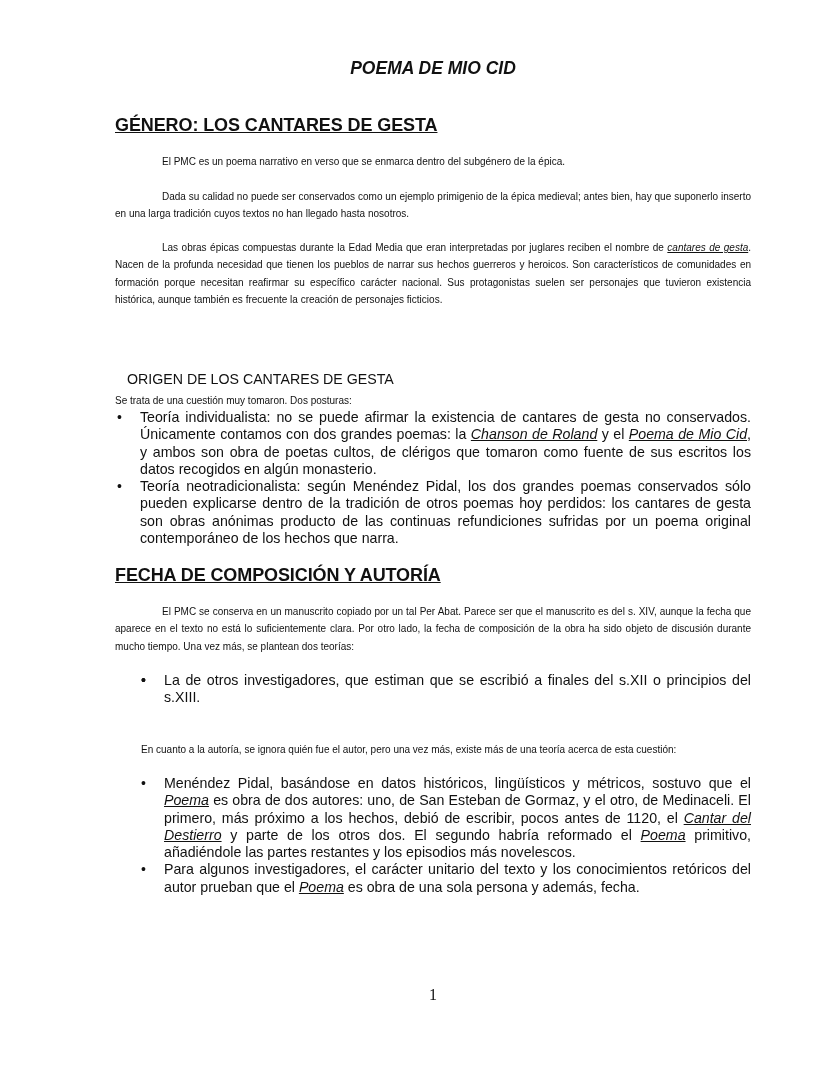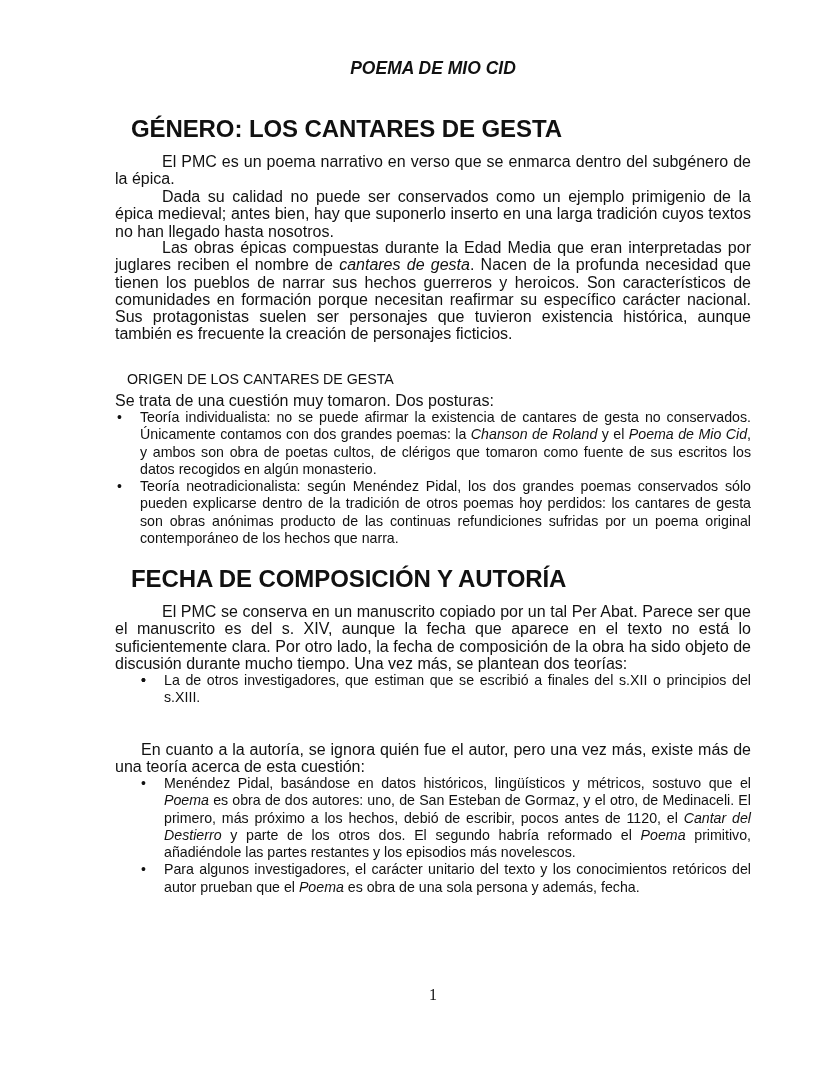--- a/index.html
+++ b/index.html
@@ -6,46 +6,47 @@
     body {
       width: 828px; height: 1071px; position: relative; overflow: hidden;
       font-family: "Liberation Sans", sans-serif; color: #111;
     }
     .page { position: absolute; left: 115px; top: 0; width: 636px; }
     .doc-title {
       position: absolute; left: 0; top: 58px; width: 636px; text-align: center;
       font-size: 17.5px; font-weight: bold; font-style: italic; margin: 0;
     }
     h2 {
-      position: absolute; left: 16px; margin: 0; font-size: 24px; font-weight: bold;
+      position: absolute; left: 0; margin: 0; font-size: 18px; font-weight: bold;
       letter-spacing: -0.1px;
+      text-decoration: underline;
     }
     .p {
       position: absolute; left: 0; width: 636px; margin: 0;
-      font-size: 16px; line-height: 17.3px; text-align: justify;
+      font-size: 10px; line-height: 17.3px; text-align: justify;
     }
     .p.indent { text-indent: 47px; }
     .p.indent-small { text-indent: 26px; }
     .subhead { position: absolute; left: 0; margin: 12px; font-size: 14.2px; }
     ul { position: absolute; margin: 0; padding: 0; list-style: none; }
     li {
       position: relative; font-size: 14.2px; line-height: 17.3px; text-align: justify;
     }
     li .bullet { position: absolute; top: 0; font-size: 14px; }
     .list1 { left: 0; width: 636px; }
     .list1 li { padding-left: 25px; }
     .list1 li .bullet { left: 2px; }
     .list2 { left: 24px; width: 612px; }
     .list2 li { padding-left: 25px; }
     .list2 li .bullet { left: 2px; }
     .page-num {
       position: absolute; left: 0; top: 986px; width: 636px; text-align: center;
       font-family: "Liberation Serif", serif; font-size: 16px;
     }
-    i { font-style: italic; }
+    i { font-style: italic; text-decoration: underline; }
   </style>
 </head>
 <body>
 
 <div class="page">
   <h1 class="doc-title">POEMA DE MIO CID</h1>
 
   <h2 style="top:115px">GÉNERO: LOS CANTARES DE GESTA</h2>
 
   <p class="p indent" style="top:153px"><span>El PMC es un poema narrativo en verso que se enmarca dentro del subgénero de la épica.</span></p>

